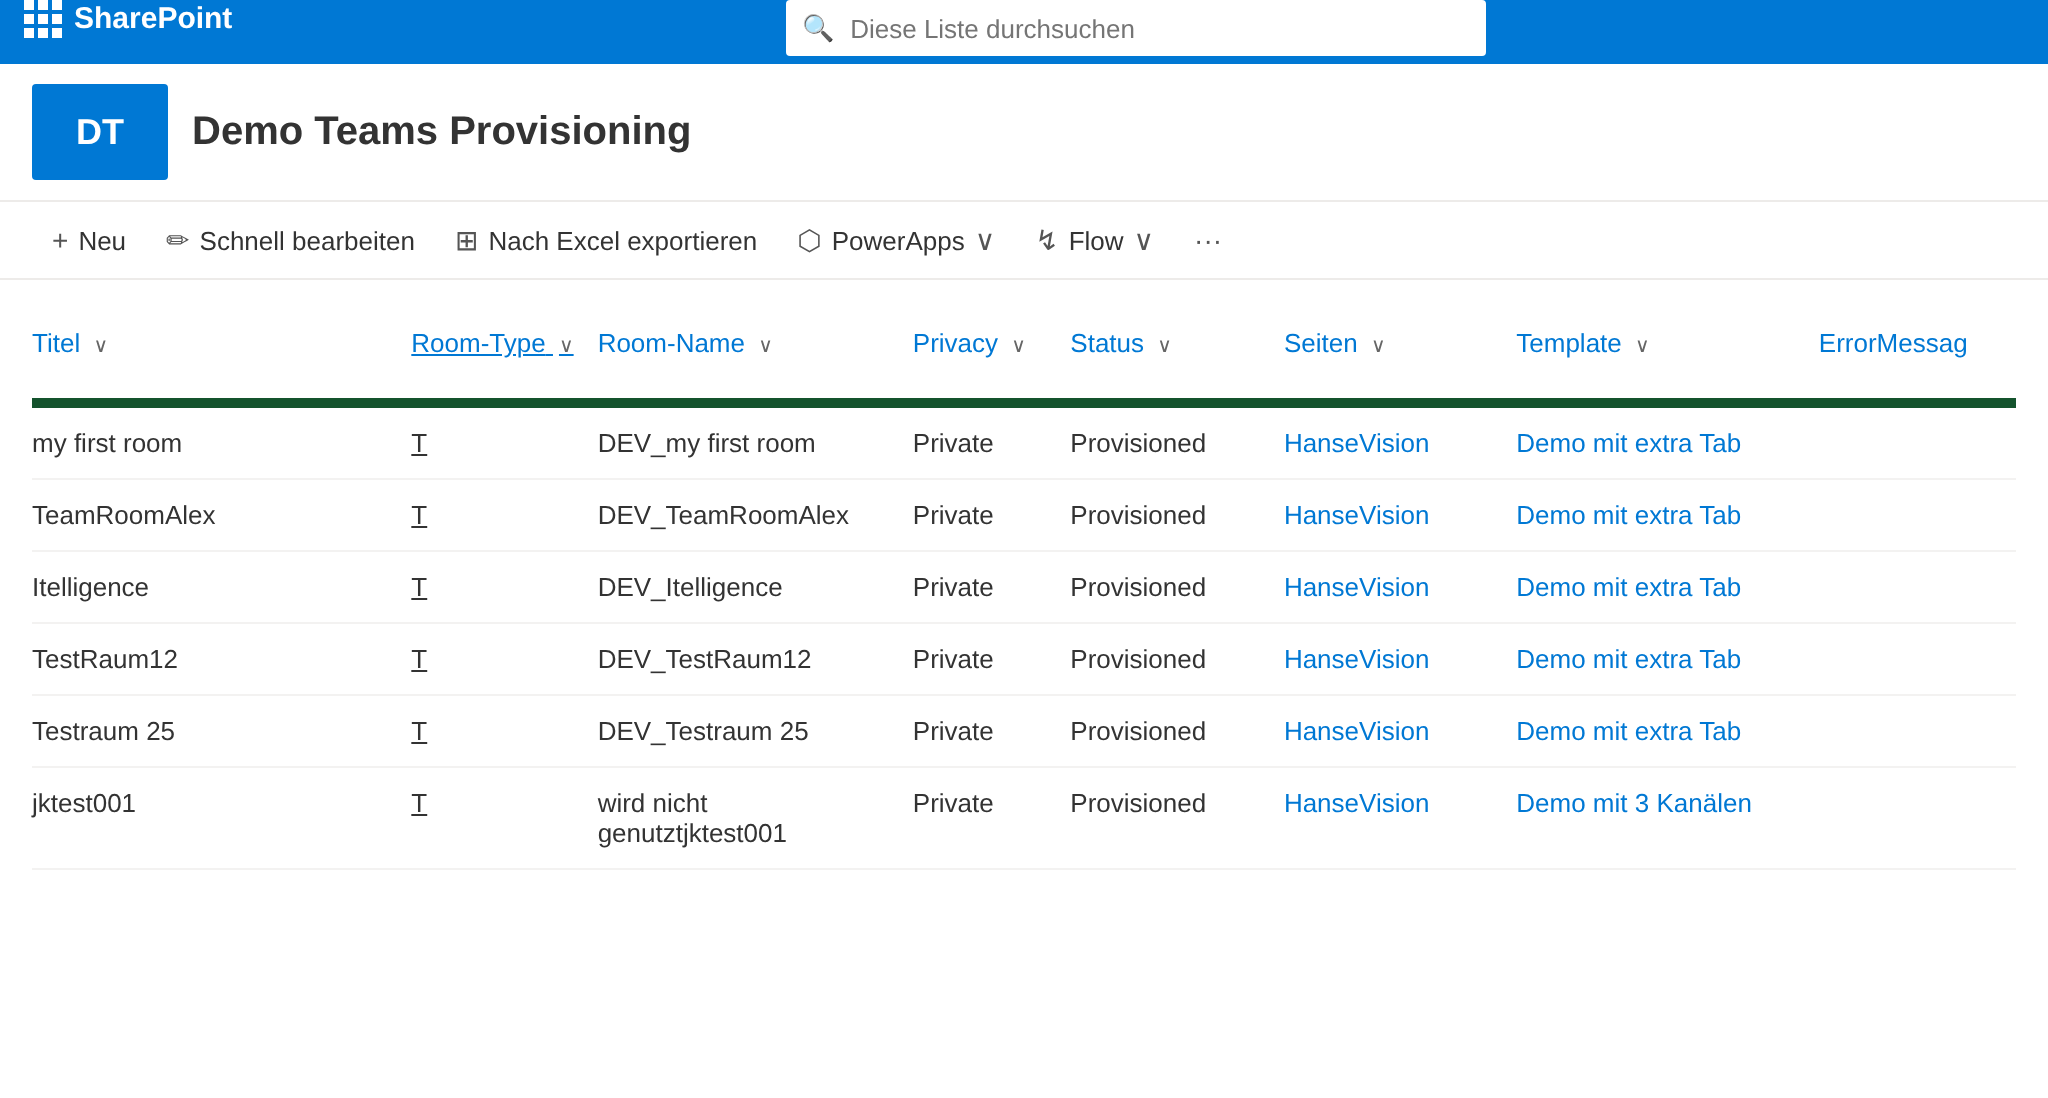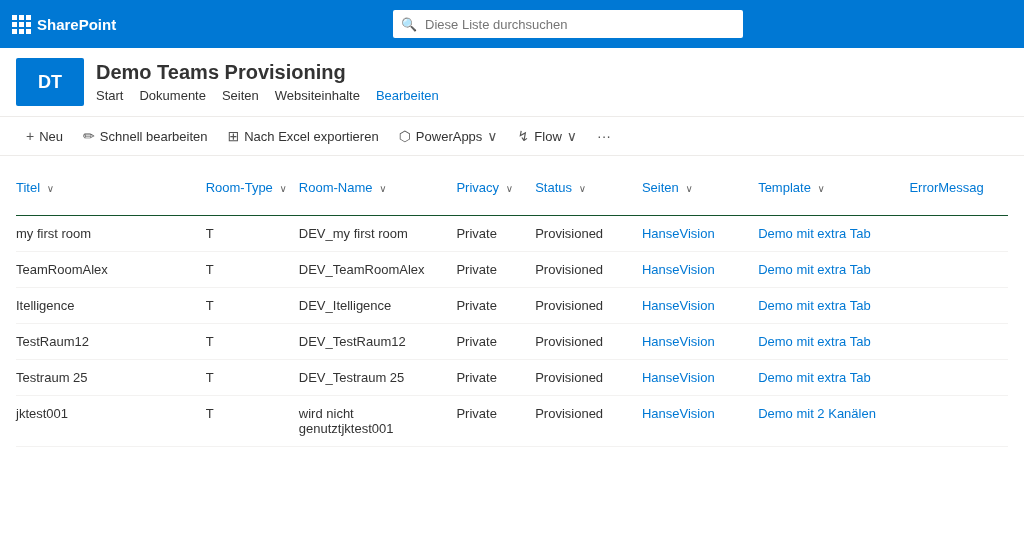--- a/index.html
+++ b/index.html
@@ -1,23 +1,23 @@
 <!DOCTYPE html>
 <html><head>
   <meta charset="utf-8">
   <style>
     * { box-sizing: border-box; margin: 0; padding: 0; }
     body { font-family: 'Segoe UI', Arial, sans-serif; font-size: 14px; color: #333; background: #fff; }
 
     
     .top-bar {
       background: #0078d4;
-      height: 48px;
-      display: flex;
-      align-items: center;
+      height: 32px;
+      display: flex;
+      align-items: flex-start;
       padding: 0 12px;
       gap: 8px;
     }
     .top-bar-logo {
       display: flex;
       align-items: center;
       gap: 6px;
       color: #fff;
       font-weight: 600;
       font-size: 15px;
@@ -72,21 +72,21 @@
       background: #0078d4;
       color: #fff;
       display: flex;
       align-items: center;
       justify-content: center;
       font-size: 18px;
       font-weight: 700;
       border-radius: 2px;
       flex-shrink: 0;
     }
-    .site-info { display: flex; flex-direction: column; }
+    .site-info { display: flex; }
     .site-title { font-size: 20px; font-weight: 600; color: #333; }
     .site-nav { display: flex; gap: 16px; margin-top: 4px; }
     .site-nav a {
       font-size: 13px;
       color: #333;
       text-decoration: none;
       cursor: pointer;
     }
     .site-nav a.active { color: #0078d4; }
 
@@ -119,35 +119,35 @@
     .page-heading { font-size: 22px; font-weight: 300; color: #333; margin-bottom: 16px; }
 
     
     .list-table { width: 100%; border-collapse: collapse; }
     .list-table th {
       text-align: left;
       padding: 8px 12px 20px 0;
       font-size: 13px;
       font-weight: 400;
       color: #0078d4;
-      border-bottom: 1px solid #14532d;
+      border-bottom: 5px solid #14532d;
       white-space: nowrap;
       cursor: pointer;
     }
     .list-table th .sort-icon { font-size: 10px; color: #666; margin-left: 3px; }
     .list-table td {
       padding: 10px 12px 10px 0;
       font-size: 13px;
       color: #333;
       border-bottom: 1px solid #f3f2f1;
       vertical-align: top;
     }
     .link-blue { color: #0078d4; text-decoration: none; cursor: pointer; }
     .col-titel { width: 200px; }
-    .col-roomtype { width: 80px; }
+    .col-roomtype { width: 80px; text-decoration: underline; }
     .col-roomname { width: 160px; }
     .col-privacy { width: 80px; }
     .col-status { width: 110px; }
     .col-company { width: 120px; }
     .col-template { width: 160px; }
     .col-errormsg { width: 100px; }
   </style>
 </head>
 <body>
 
@@ -169,27 +169,20 @@
   <div class="top-bar-search">
     <span class="search-icon-wrap">🔍</span>
     <input type="text" placeholder="Diese Liste durchsuchen" style="">
   </div>
 </div>
 
 <div class="site-header">
   <div class="site-logo">DT</div>
   <div class="site-info">
     <div class="site-title">Demo Teams Provisioning</div>
-    <nav class="site-nav">
-      <a>Start</a>
-      <a>Dokumente</a>
-      <a>Seiten</a>
-      <a>Websiteinhalte</a>
-      <a class="active">Bearbeiten</a>
-    </nav>
   </div>
 </div>
 
 <div class="toolbar">
   <button class="toolbar-btn">
     <span class="icon">+</span>
     <span>Neu</span>
   </button>
   <button class="toolbar-btn">
     <span class="icon">✏</span>
@@ -303,18 +296,18 @@
           <td class="col-template"><a class="link-blue">Demo mit extra Tab</a></td>
           <td class="col-errormsg"></td>
         </tr>
         <tr>
           <td class="col-titel">jktest001</td>
           <td class="col-roomtype">T</td>
           <td class="col-roomname">wird nicht genutztjktest001</td>
           <td class="col-privacy">Private</td>
           <td class="col-status">Provisioned</td>
           <td class="col-company"><a class="link-blue">HanseVision</a></td>
-          <td class="col-template"><a class="link-blue">Demo mit 2 Kanälen</a></td>
+          <td class="col-template"><a class="link-blue">Demo mit 3 Kanälen</a></td>
           <td class="col-errormsg"></td>
         </tr>
       </tbody>
   </table>
 </div>
 
 </body></html>

